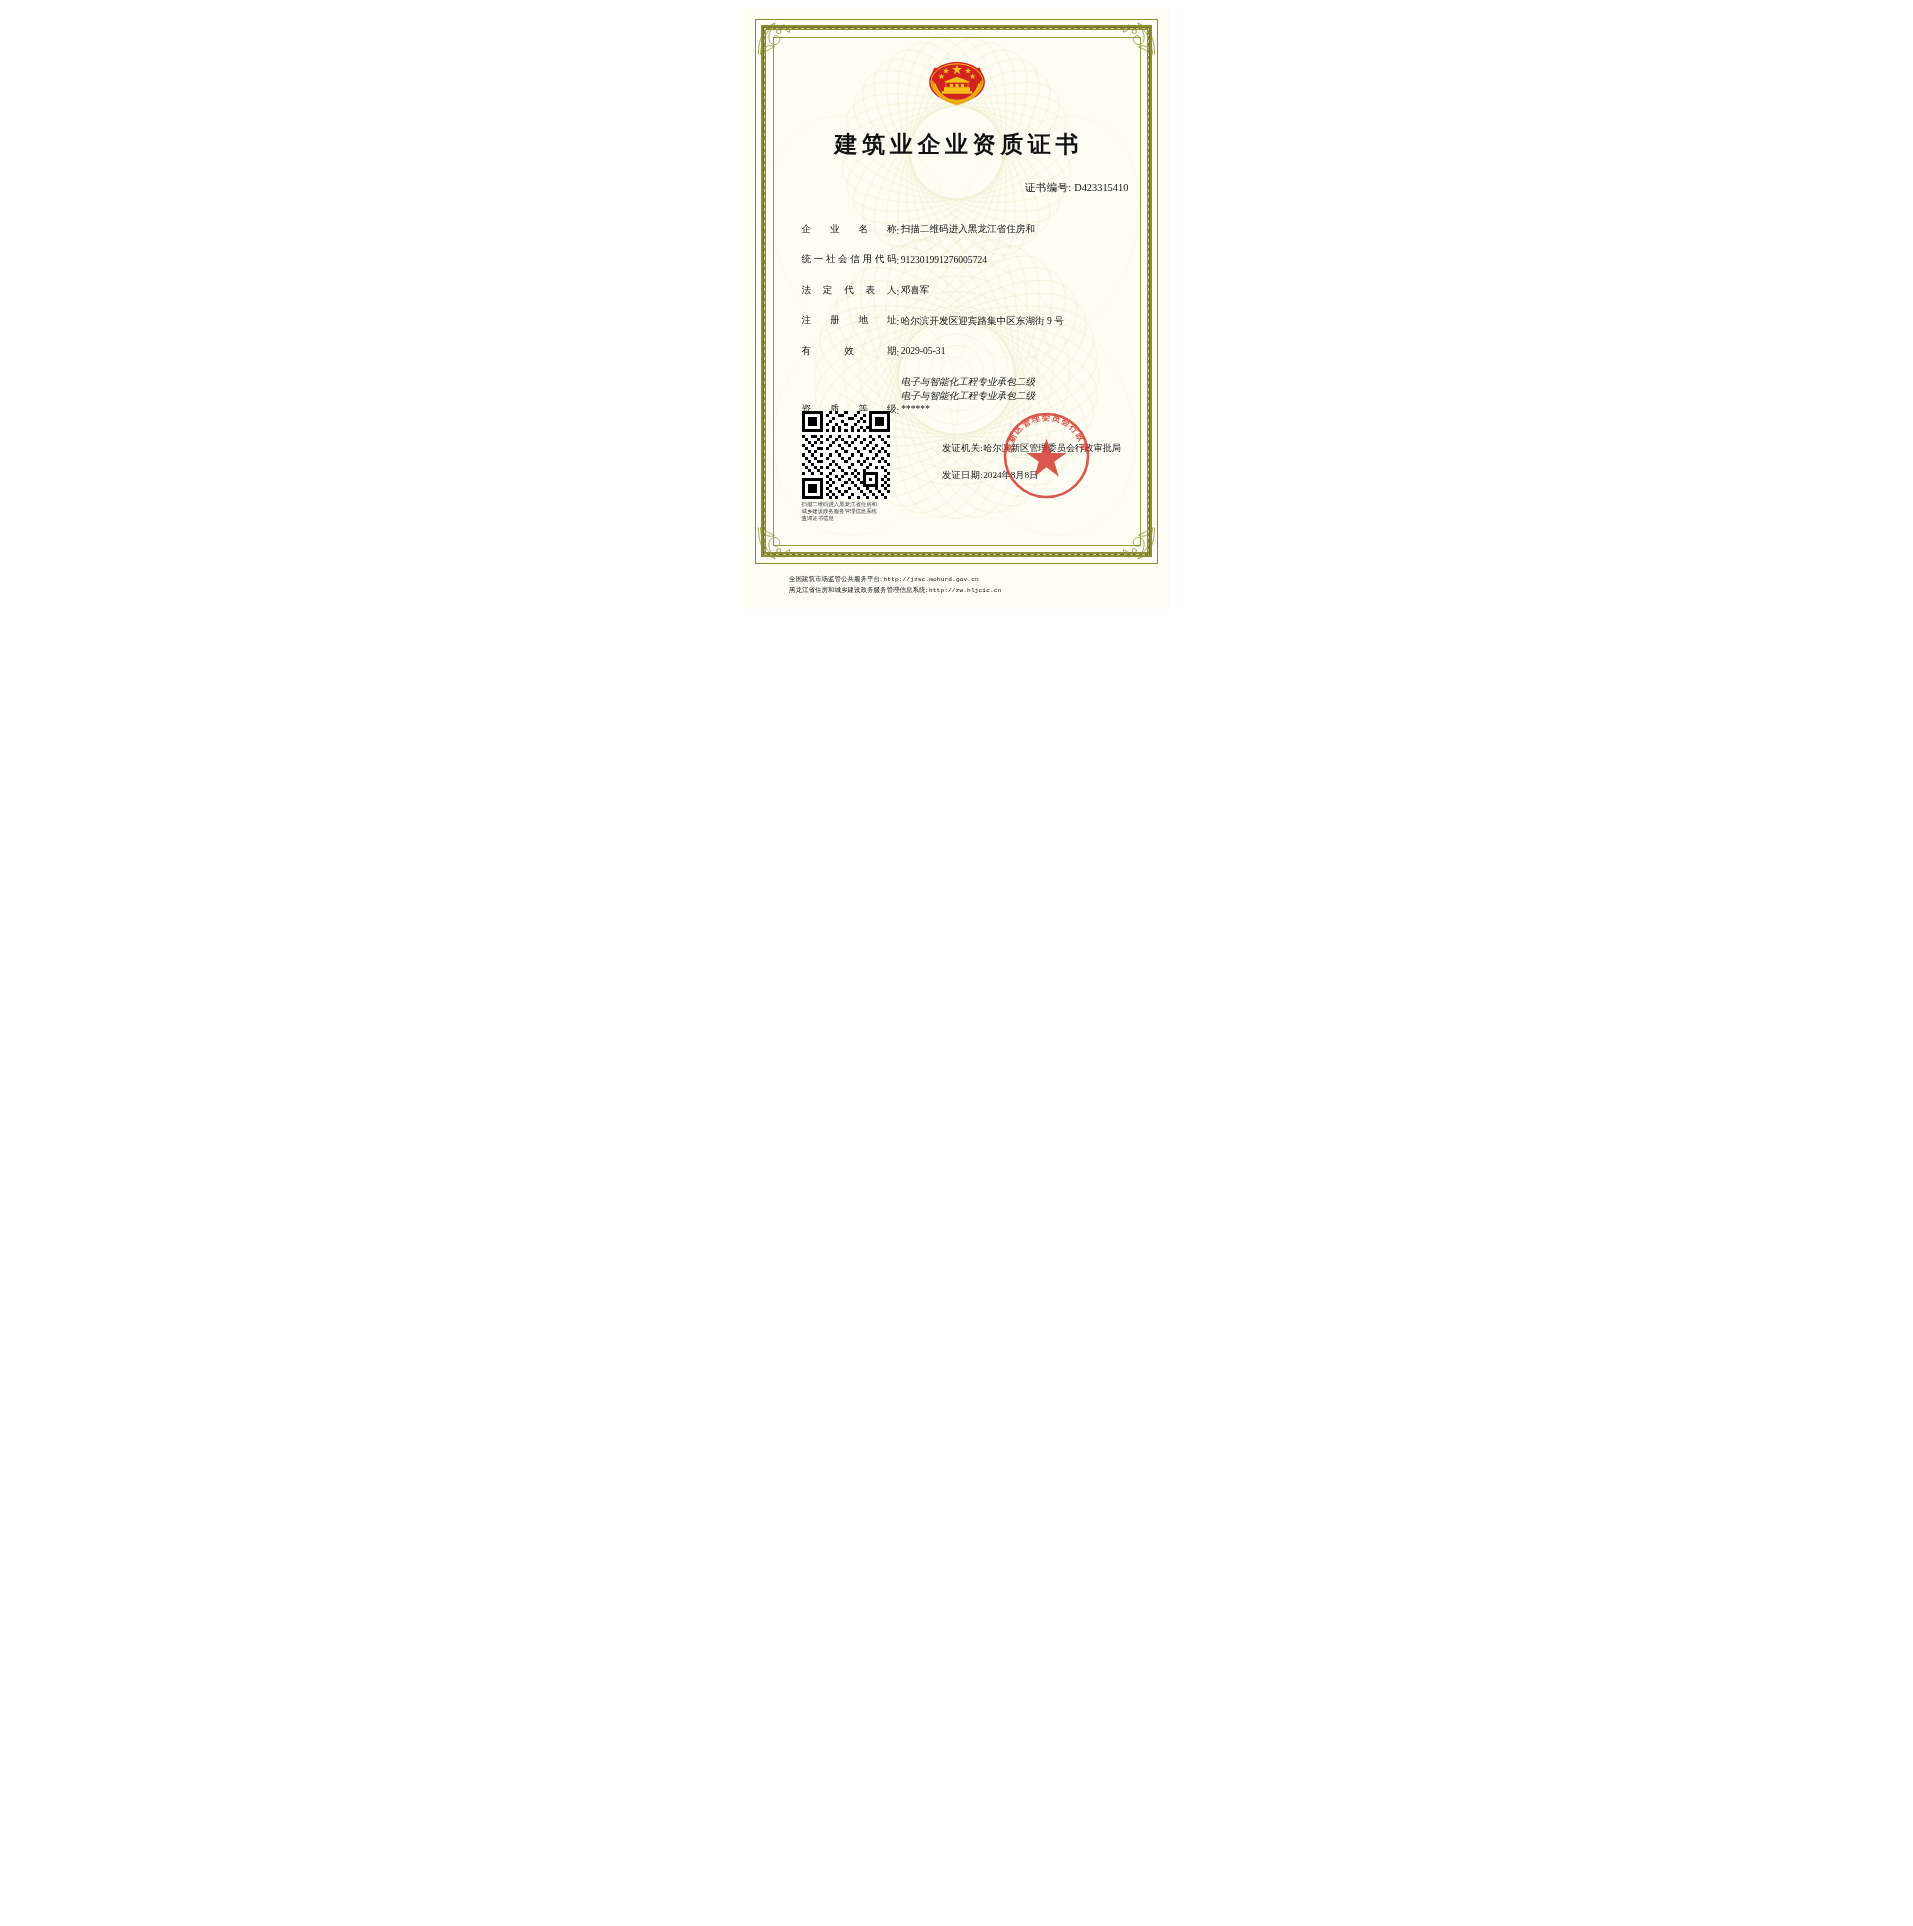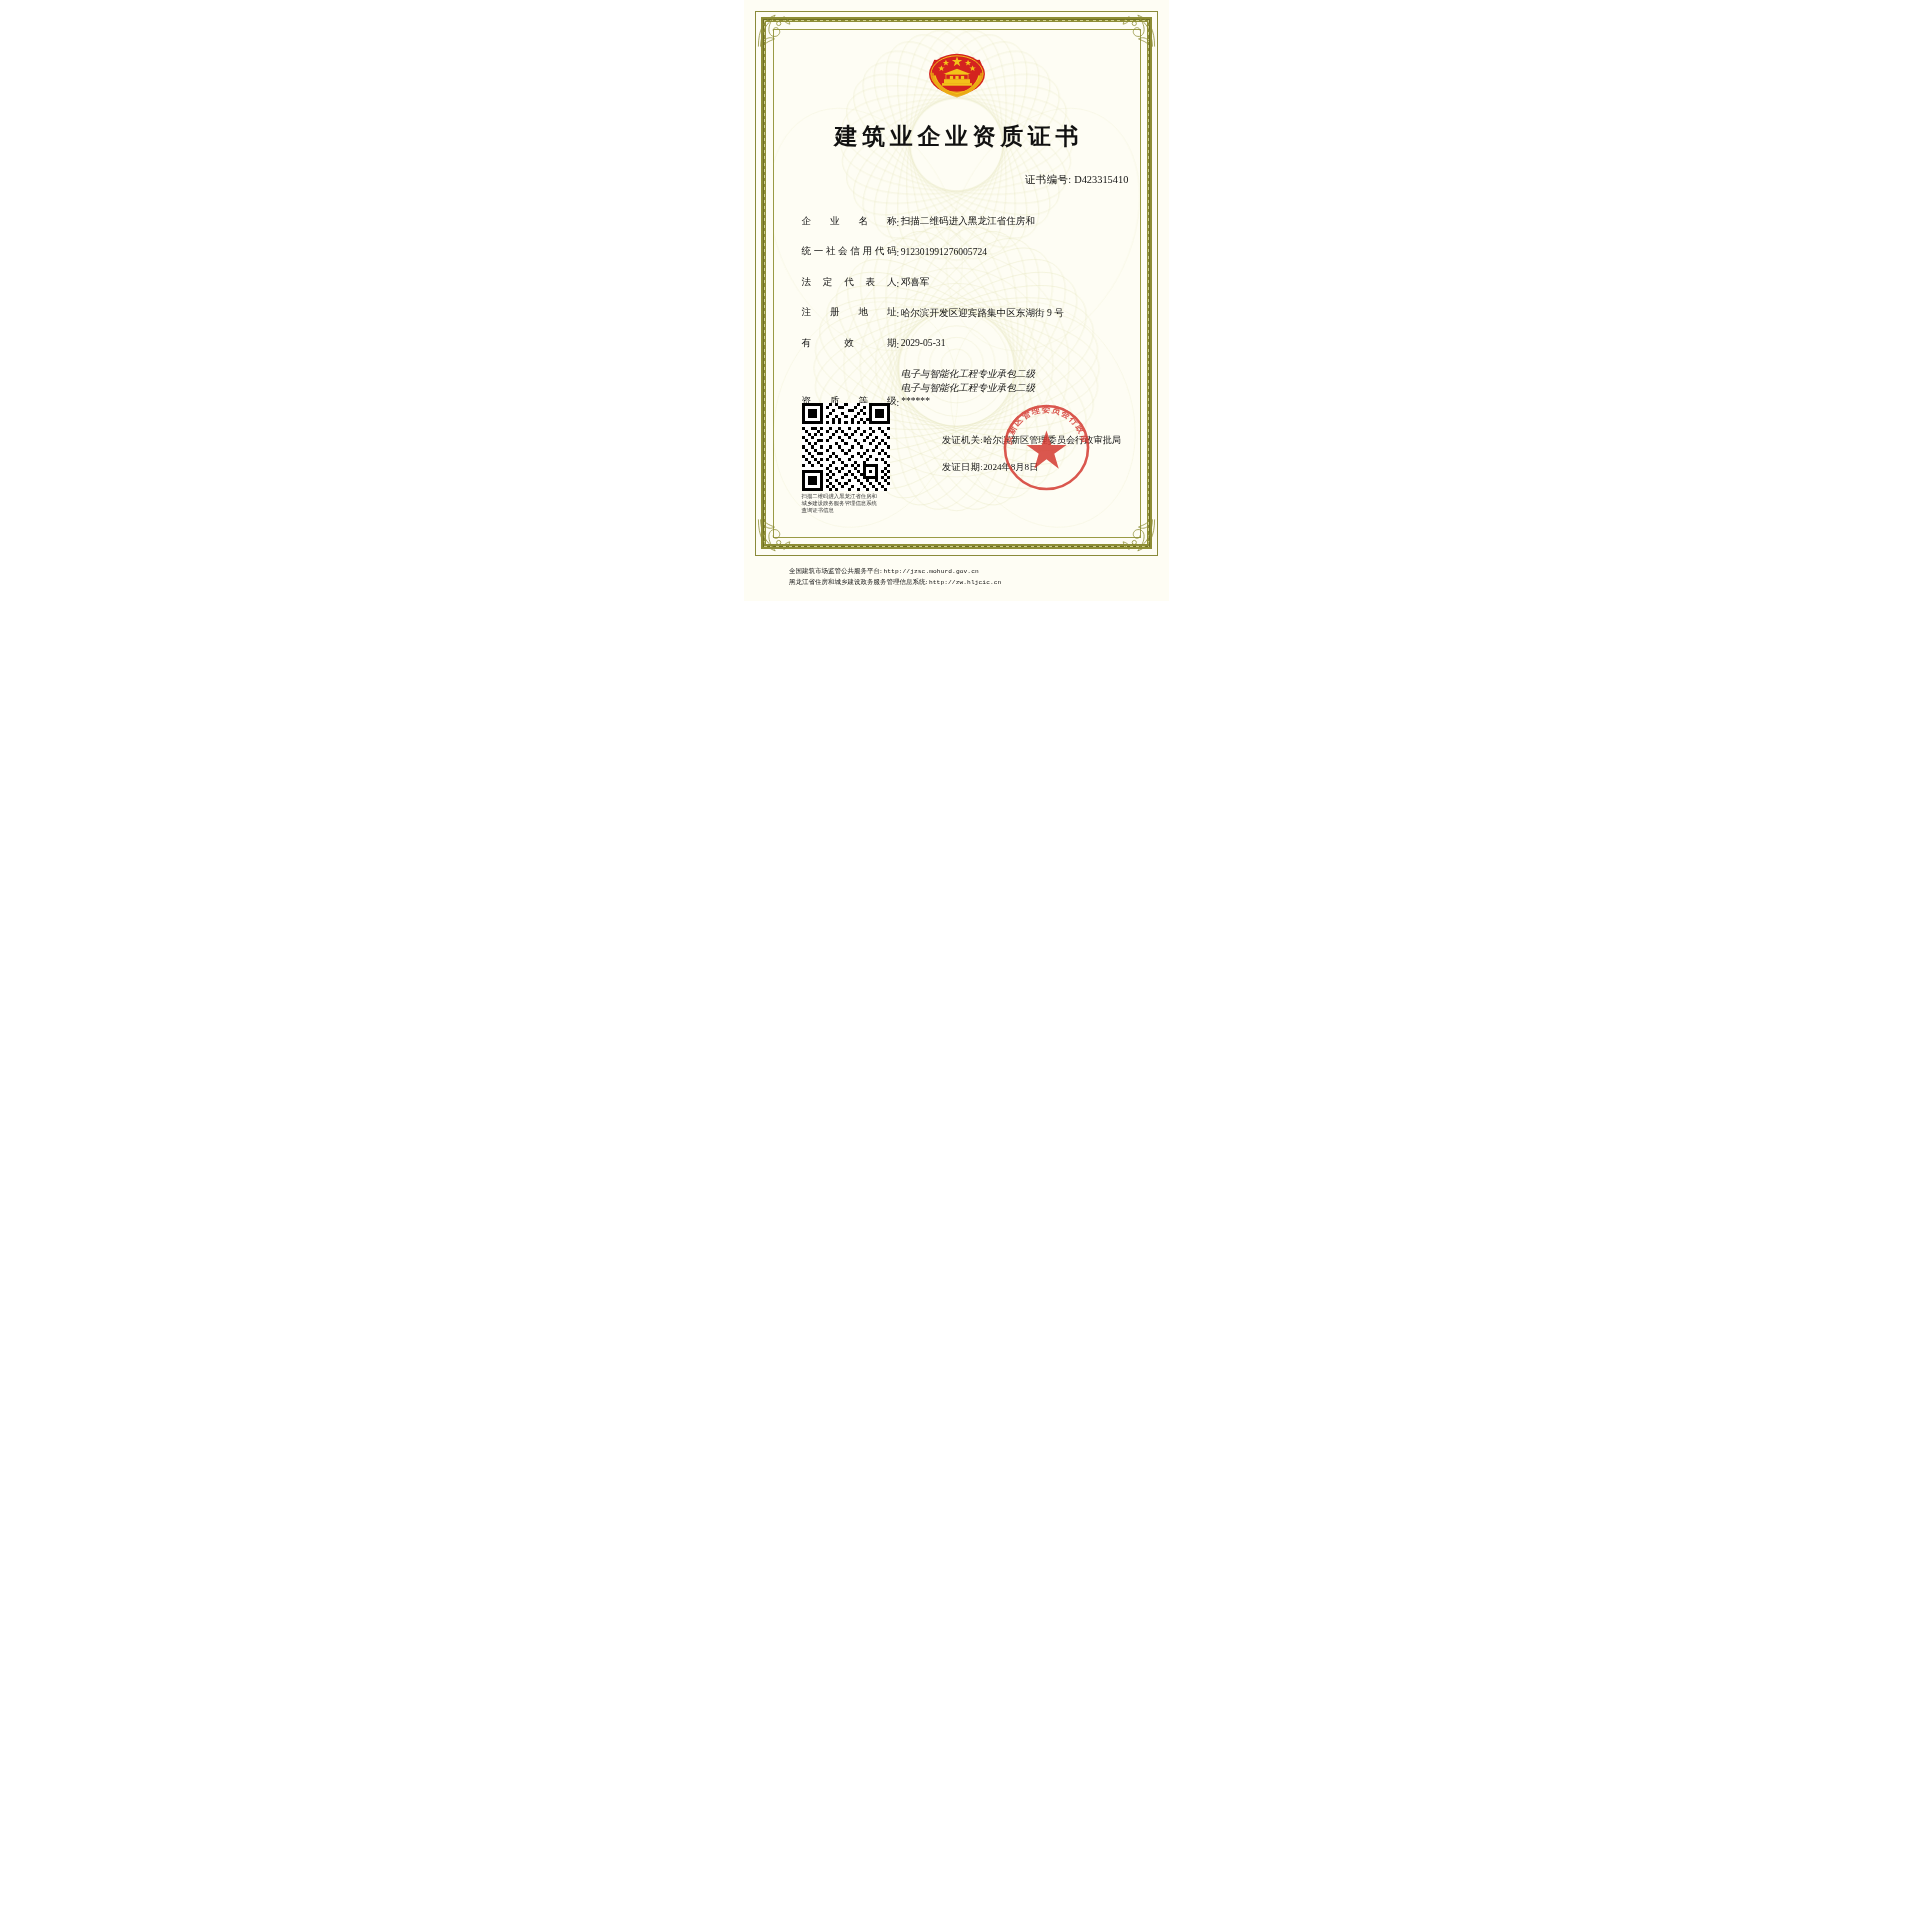--- a/index.html
+++ b/index.html
@@ -7,21 +7,21 @@
     padding: 0;
     background: #ffffff;
   }
   body {
     font-family: "Liberation Serif", "DejaVu Serif", serif;
   }
   .page {
     position: relative;
     width: 425px;
     height: 601px;
-    margin: 0 auto;
+    margin: 8px auto;
     background: #fefdf4;
     overflow: hidden;
   }
 
   
   .frame-outer {
     position: absolute;
     left: 10.8px; top: 10.8px; right: 10.8px; bottom: 45px;
     border: 1.2px solid #8a8a3a;
     box-sizing: border-box;

